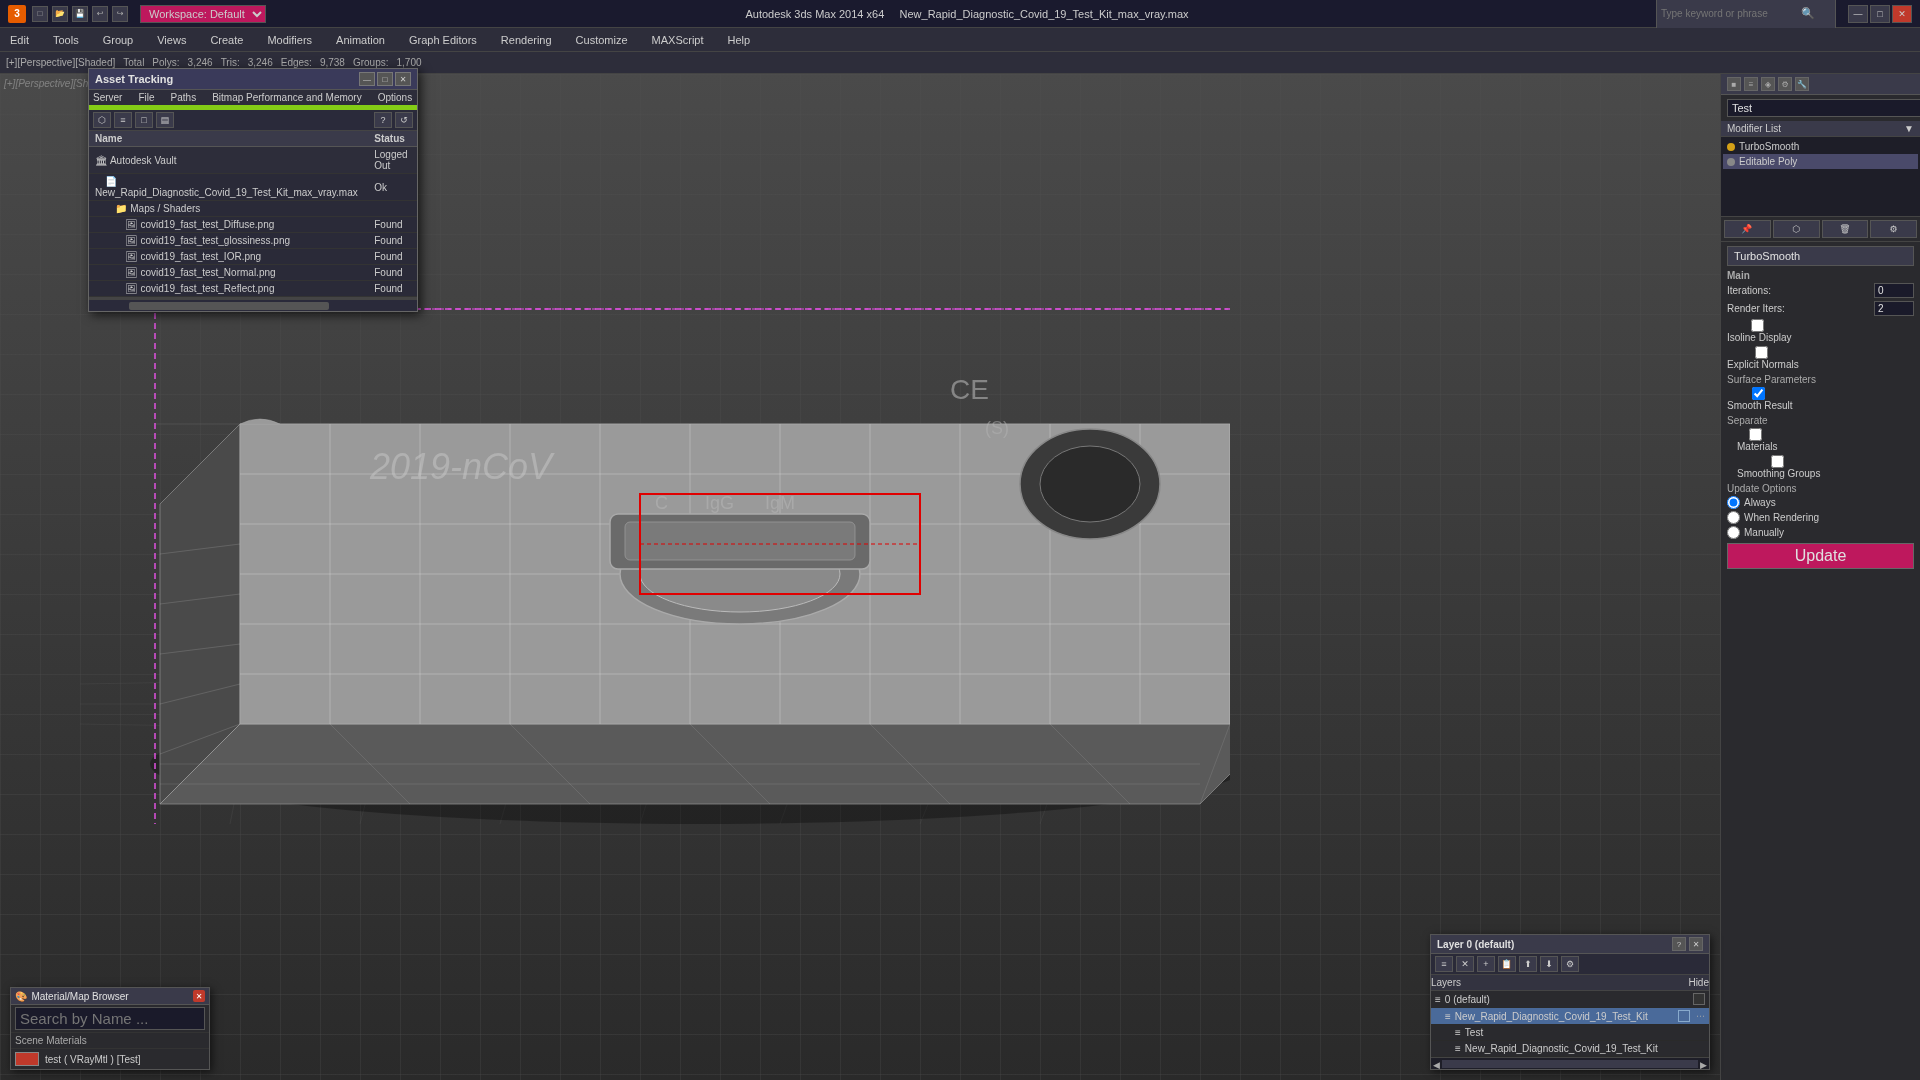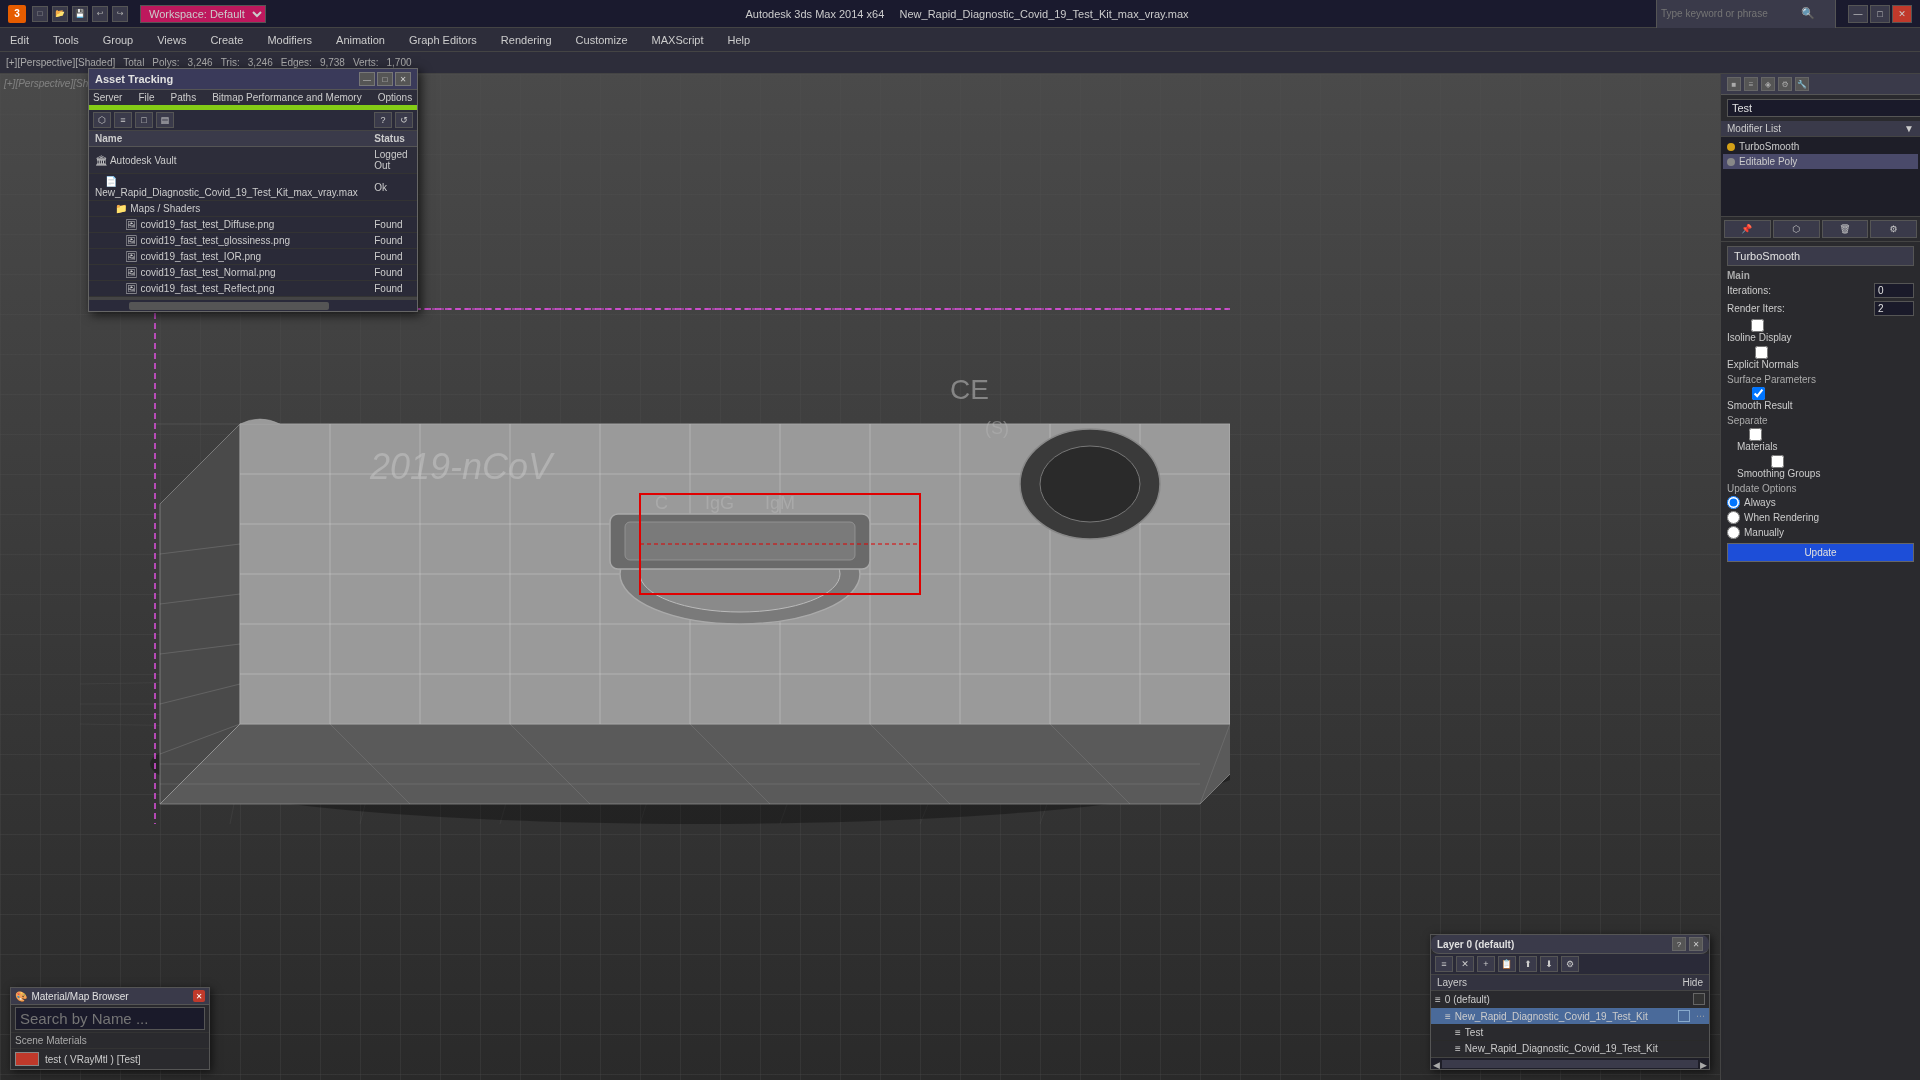--- a/index.html
+++ b/index.html
@@ -302,25 +302,25 @@
     }
     .radio-row {
       display: flex;
       align-items: center;
       gap: 4px;
       margin-bottom: 2px;
     }
     .radio-row input[type="radio"] { margin: 0; }
     .update-btn {
       width: 100%;
-      background: #1d4ed8;
+      background: #be185d;
       border: 1px solid #666;
       color: #e0e0e0;
       padding: 3px;
-      font-size: 10px;
+      font-size: 16px;
       cursor: pointer;
       margin-top: 4px;
       text-align: center;
     }
 
     
     #asset-tracking {
       position: absolute;
       top: 68px;
       left: 88px;
@@ -504,21 +504,20 @@
       z-index: 40;
       box-shadow: 2px 2px 8px rgba(0,0,0,0.6);
     }
     #layer-panel-header {
       display: flex;
       align-items: center;
       justify-content: space-between;
       background: #3a3a4a;
       padding: 2px 6px;
       border-bottom: 1px solid #555;
-      border-radius: 8px;
     }
     #layer-panel-header .title {
       font-size: 10px;
       color: #e0e0e0;
       font-weight: bold;
     }
     #layer-panel-header .controls {
       display: flex; gap: 3px; align-items: center;
     }
     #layer-panel-header .ctrl-btn {
@@ -541,21 +540,21 @@
       background: #3a3a4a;
       border: 1px solid #555;
       display: flex; align-items: center; justify-content: center;
       font-size: 9px; color: #ccc; cursor: pointer;
     }
     #layer-list-header {
       display: flex;
       align-items: center;
       justify-content: space-between;
       background: #333340;
-      padding: 2px 6px;
+      padding: 2px 0;
       border-bottom: 1px solid #444;
     }
     #layer-list-header .layers-label { font-size: 10px; color: #ccc; }
     #layer-list-header .hide-label { font-size: 10px; color: #ccc; }
     .layer-row {
       display: flex;
       align-items: center;
       padding: 2px 4px;
       font-size: 10px;
       color: #ccc;
@@ -638,21 +637,21 @@
 
 <div id="status-bar">
   <span>[+][Perspective][Shaded]</span>
   <span>Total</span>
   <span>Polys:</span>
   <span>3,246</span>
   <span>Tris:</span>
   <span>3,246</span>
   <span>Edges:</span>
   <span>9,738</span>
-  <span>Verts:</span>
+  <span>Groups:</span>
   <span>1,700</span>
 </div>
 
 <div id="main-layout">
 
   <div id="viewport">
     <div id="viewport-bg"></div>
     <div id="viewport-grid"></div>
 
     <div id="model-container">

